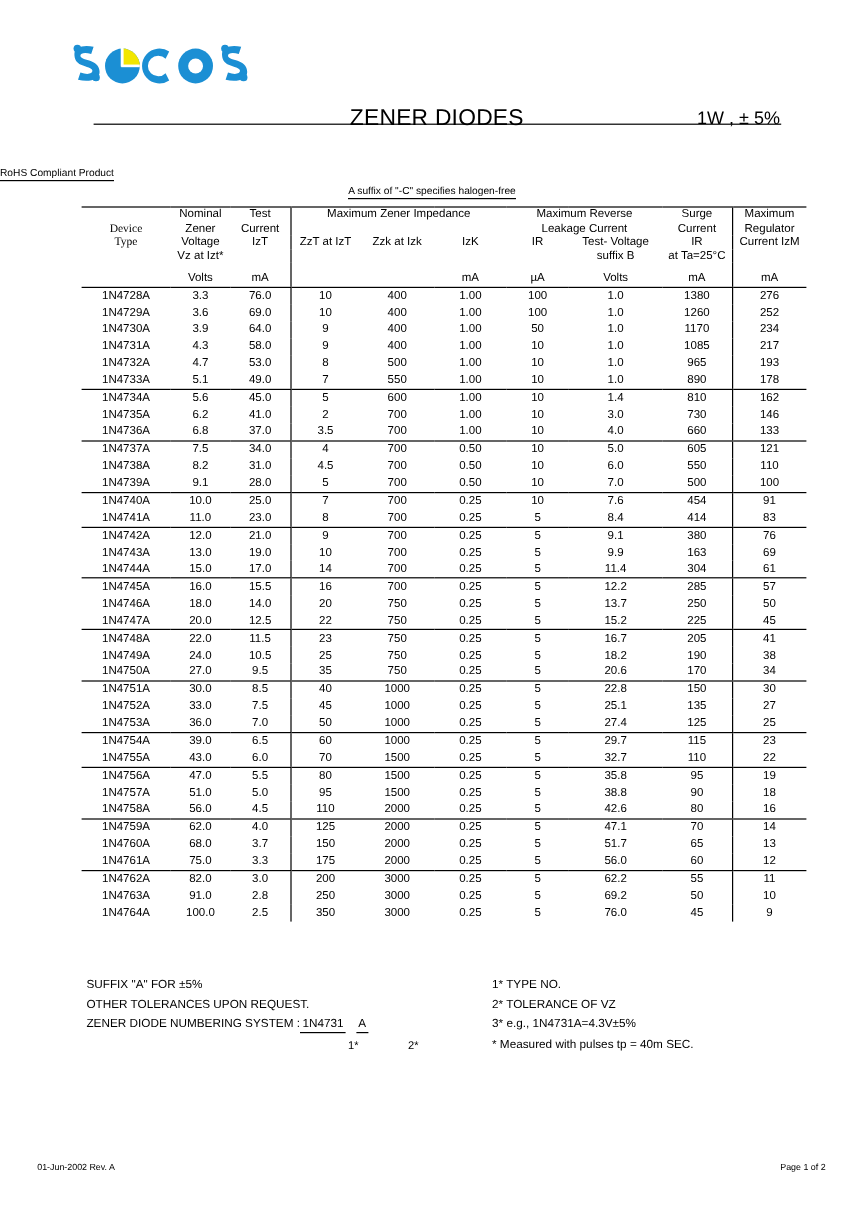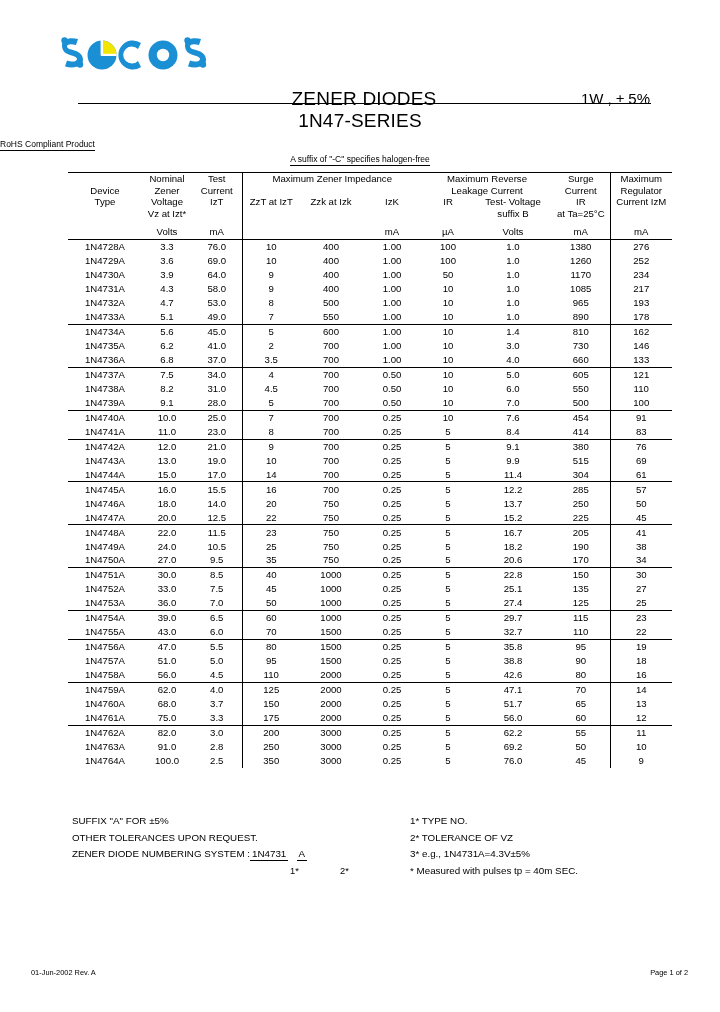--- a/index.html
+++ b/index.html
@@ -135,21 +135,21 @@
   col.c-vz     { width: 50px; }
   col.c-izt    { width: 50px; }
   col.c-zzt    { width: 58px; }
   col.c-zzk    { width: 62px; }
   col.c-izk    { width: 60px; }
   col.c-ir     { width: 52px; }
   col.c-tv     { width: 78px; }
   col.c-surge  { width: 58px; }
   col.c-izm    { width: 62px; }
 
-  .hdr-title-line { display: block; }
+  .hdr-title-line { display: block; font-family: Liberation Serif, serif; }
 
   
   #notes {
     position: absolute;
     left: 72px;
     top: 813px;
     width: 600px;
     font-size: 9.8px;
     line-height: 16.5px;
   }
@@ -235,21 +235,20 @@
         <circle cx="145" cy="31.5" r="3.2"></circle>
       </g>
     </svg>
   </div>
 
   <div id="title-row">
     <div id="doc-title">ZENER DIODES</div>
     <div id="power-rating">1W , ± 5%</div>
   </div>
   <div id="title-rule"></div>
-  <div id="series-title">1N47-SERIES</div>
   <div id="rohs-line"><span>RoHS Compliant Product</span></div>
   <div id="halogen-line"><span>A suffix of "-C" specifies halogen-free</span></div>
 </div>
 
 <div id="spec-table">
   <table class="spec">
     <colgroup>
       <col class="c-type">
         <col class="c-vz">
         <col class="c-izt">
@@ -505,21 +504,21 @@
         </tr>
         <tr class="data-row">
           <td>1N4743A</td>
           <td>13.0</td>
           <td>19.0</td>
           <td class="vline-l">10</td>
           <td>700</td>
           <td>0.25</td>
           <td>5</td>
           <td>9.9</td>
-          <td>515</td>
+          <td>163</td>
           <td class="vline-l">69</td>
         </tr>
         <tr class="data-row grp-rule">
           <td>1N4744A</td>
           <td>15.0</td>
           <td>17.0</td>
           <td class="vline-l">14</td>
           <td>700</td>
           <td>0.25</td>
           <td>5</td>

